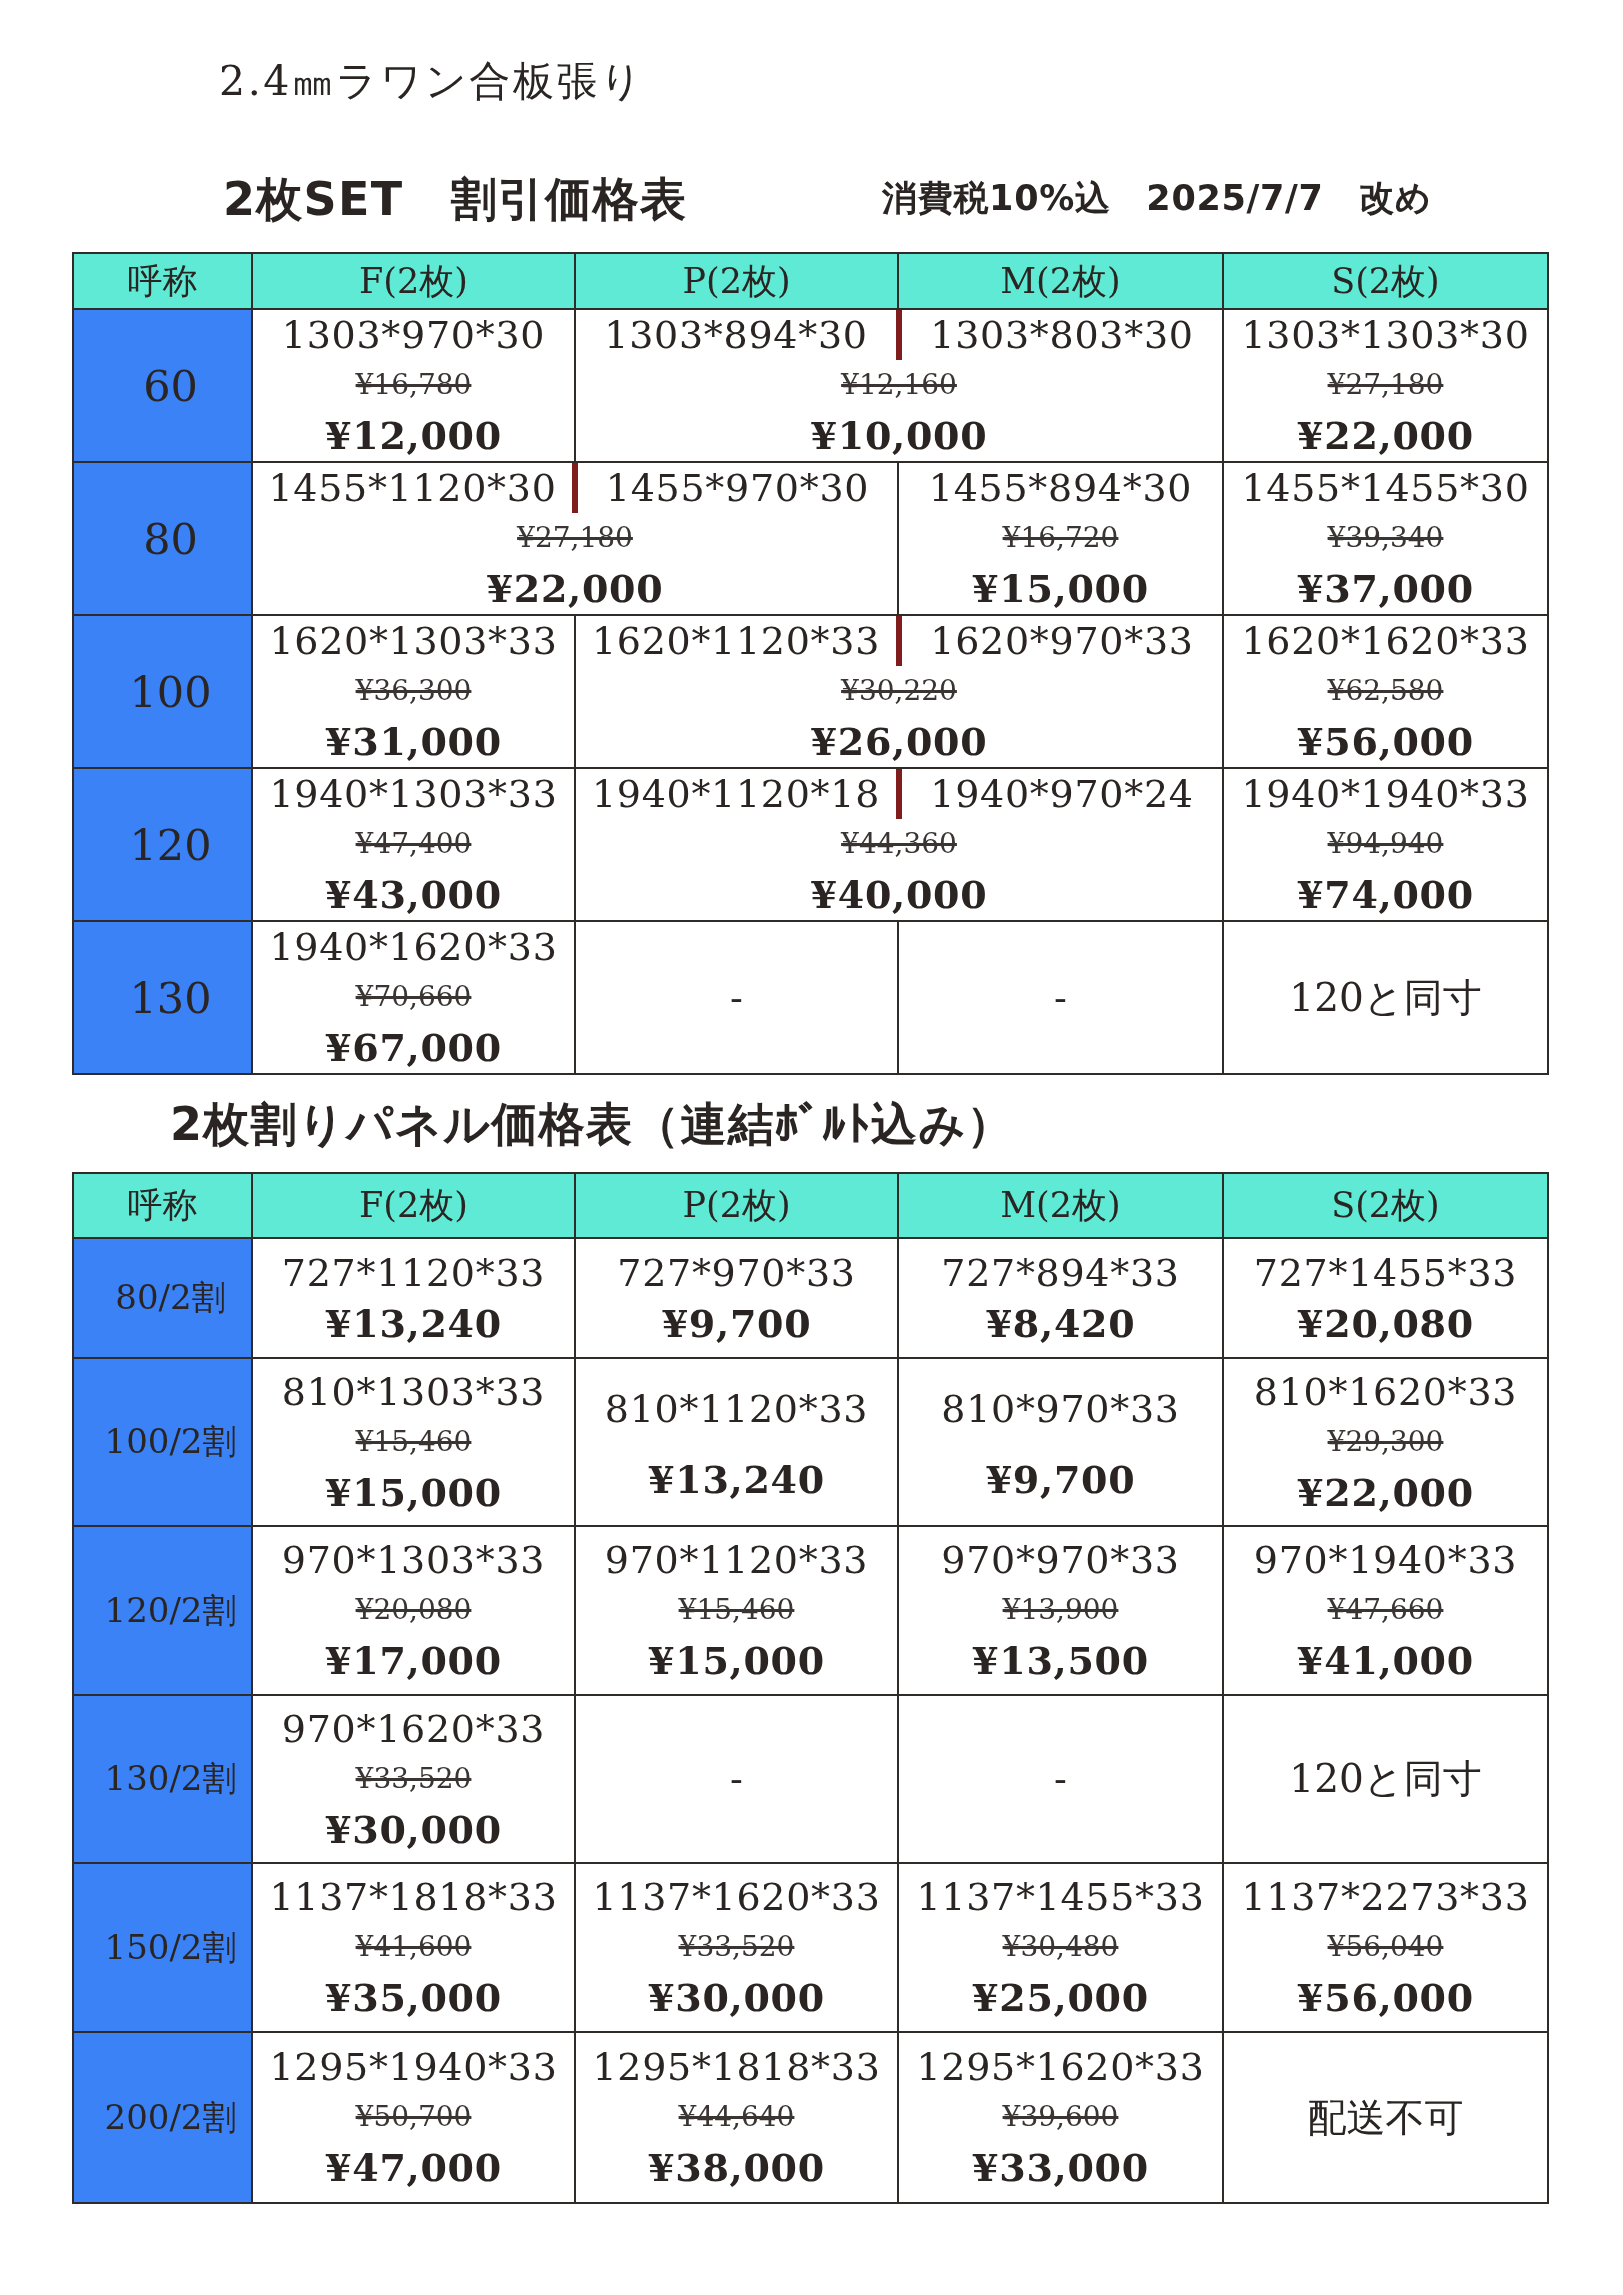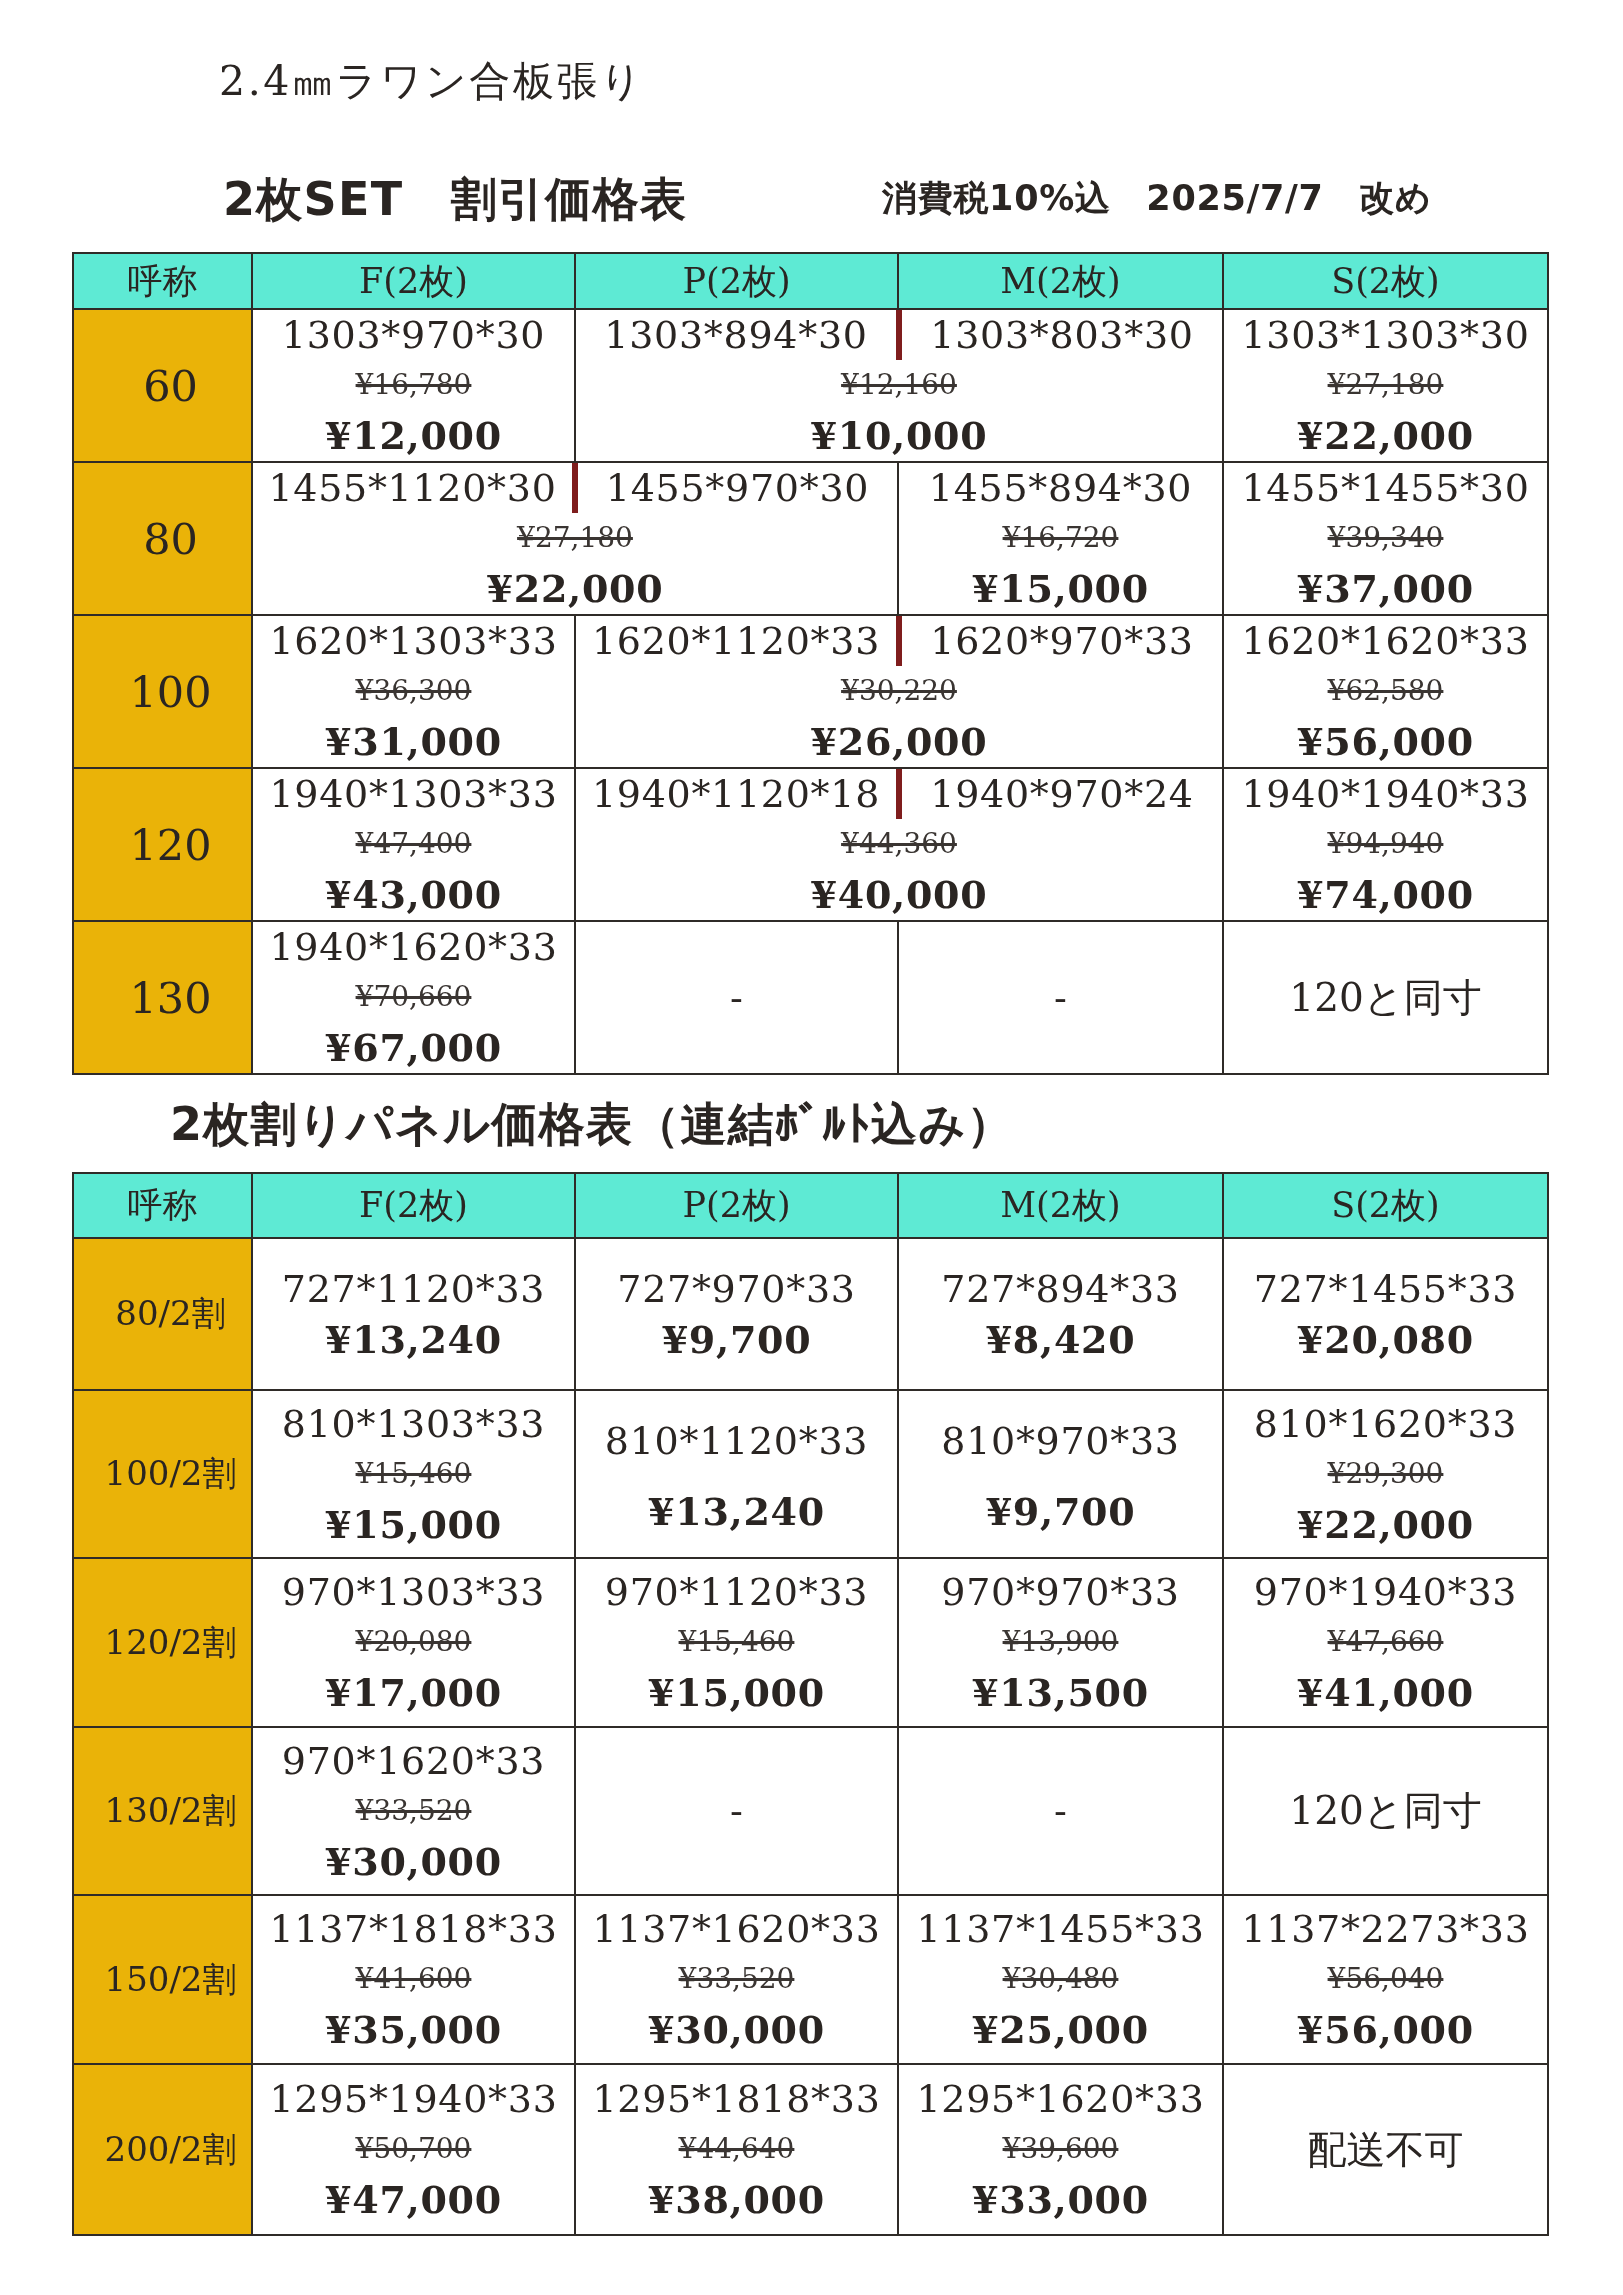--- a/index.html
+++ b/index.html
@@ -13,21 +13,21 @@
   .sec1 { left:223px; top:169px; }
   .meta { left:882px; top:175px; font-size:35px; font-family:"DejaVu Sans", "Liberation Sans", sans-serif; font-weight:bold; white-space:pre; letter-spacing:0.7px; }
   .sec2 { left:170px; top:1094px; }
 
   table.grid { position:absolute; left:72px; border-collapse:collapse; table-layout:fixed; }
   table.grid td, table.grid th {
     border:2.6px solid #2f2b28; text-align:center; vertical-align:middle; padding:0;
     font-weight:normal; overflow:hidden;
   }
   table.grid th { background:#5eead4; font-size:35px; }
-  table.grid td.lbl { background:#eab308; font-size:43px;padding-left:16px; }
+  table.grid td.lbl { background:#3b82f6; font-size:43px;padding-left:16px; }
   table.t2 td.lbl { font-size:34px; }
   .cell { display:flex; flex-direction:column; justify-content:center; align-items:center; height:100%; }
   .dim { font-size:38px; line-height:50px; letter-spacing:0.7px; }
   .old { font-size:28px; line-height:50px; text-decoration:line-through; text-decoration-thickness:3.3px; color:#3a3532; }
   .new { font-size:38px; line-height:51px; font-weight:bold; letter-spacing:0.7px; }
   .note { font-size:39px; }
   .dash { font-size:38px; }
   .split-top { display:flex; }
   .split-top div { flex:1; text-align:center; }
   .split-top div:first-child { border-right:6px solid #7f1d1d; }
@@ -197,21 +197,21 @@
   </colgroup>
   <tbody>
       <tr style="height:65px">
     <th>呼称</th>
     <th>F(2枚)</th>
     <th>P(2枚)</th>
     <th>M(2枚)</th>
     <th>S(2枚)</th>
   </tr>
 
-  <tr style="height:152px">
+  <tr style="height:120px">
     <td class="lbl">80/2割</td>
     <td>
           <div class="cell">
       <div class="dim">727*1120*33</div>
       <div class="new">¥13,240</div>
     </div>
         </td>
     <td>
           <div class="cell">
       <div class="dim">727*970*33</div>

